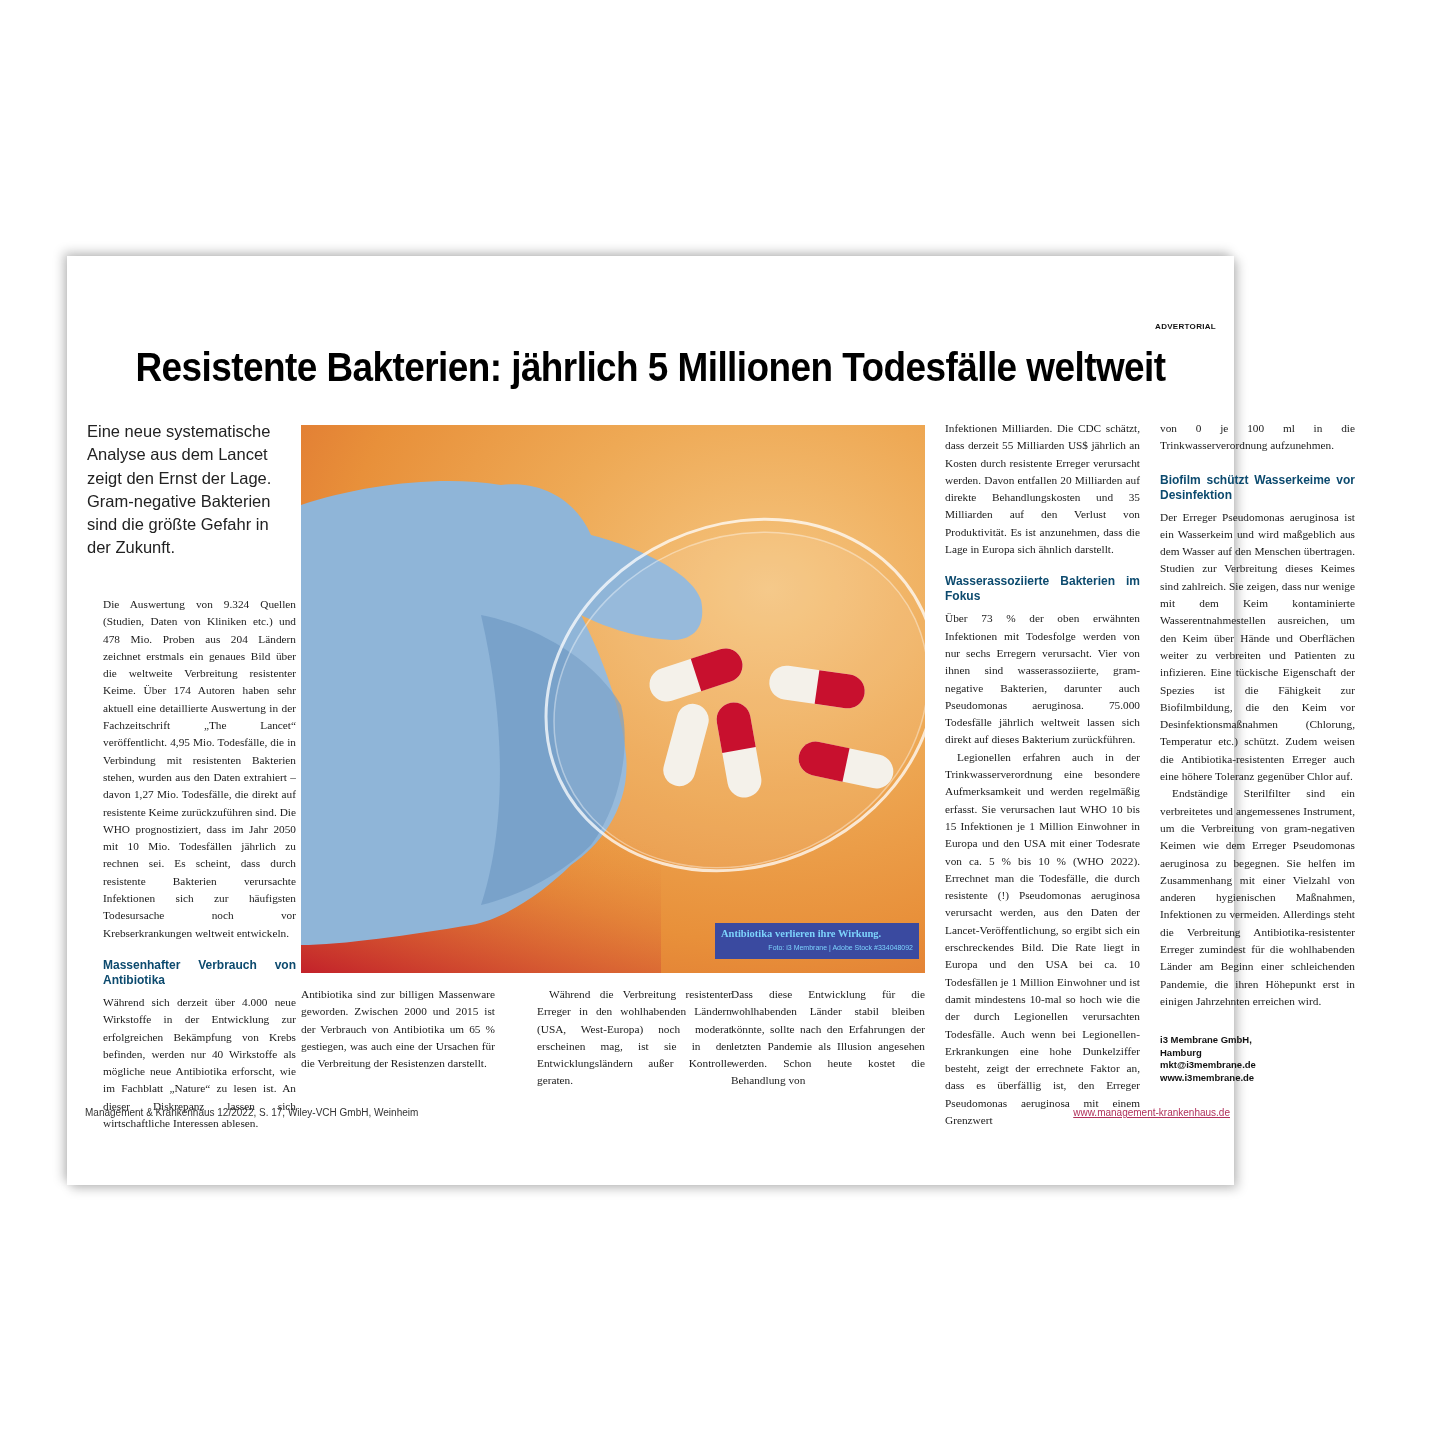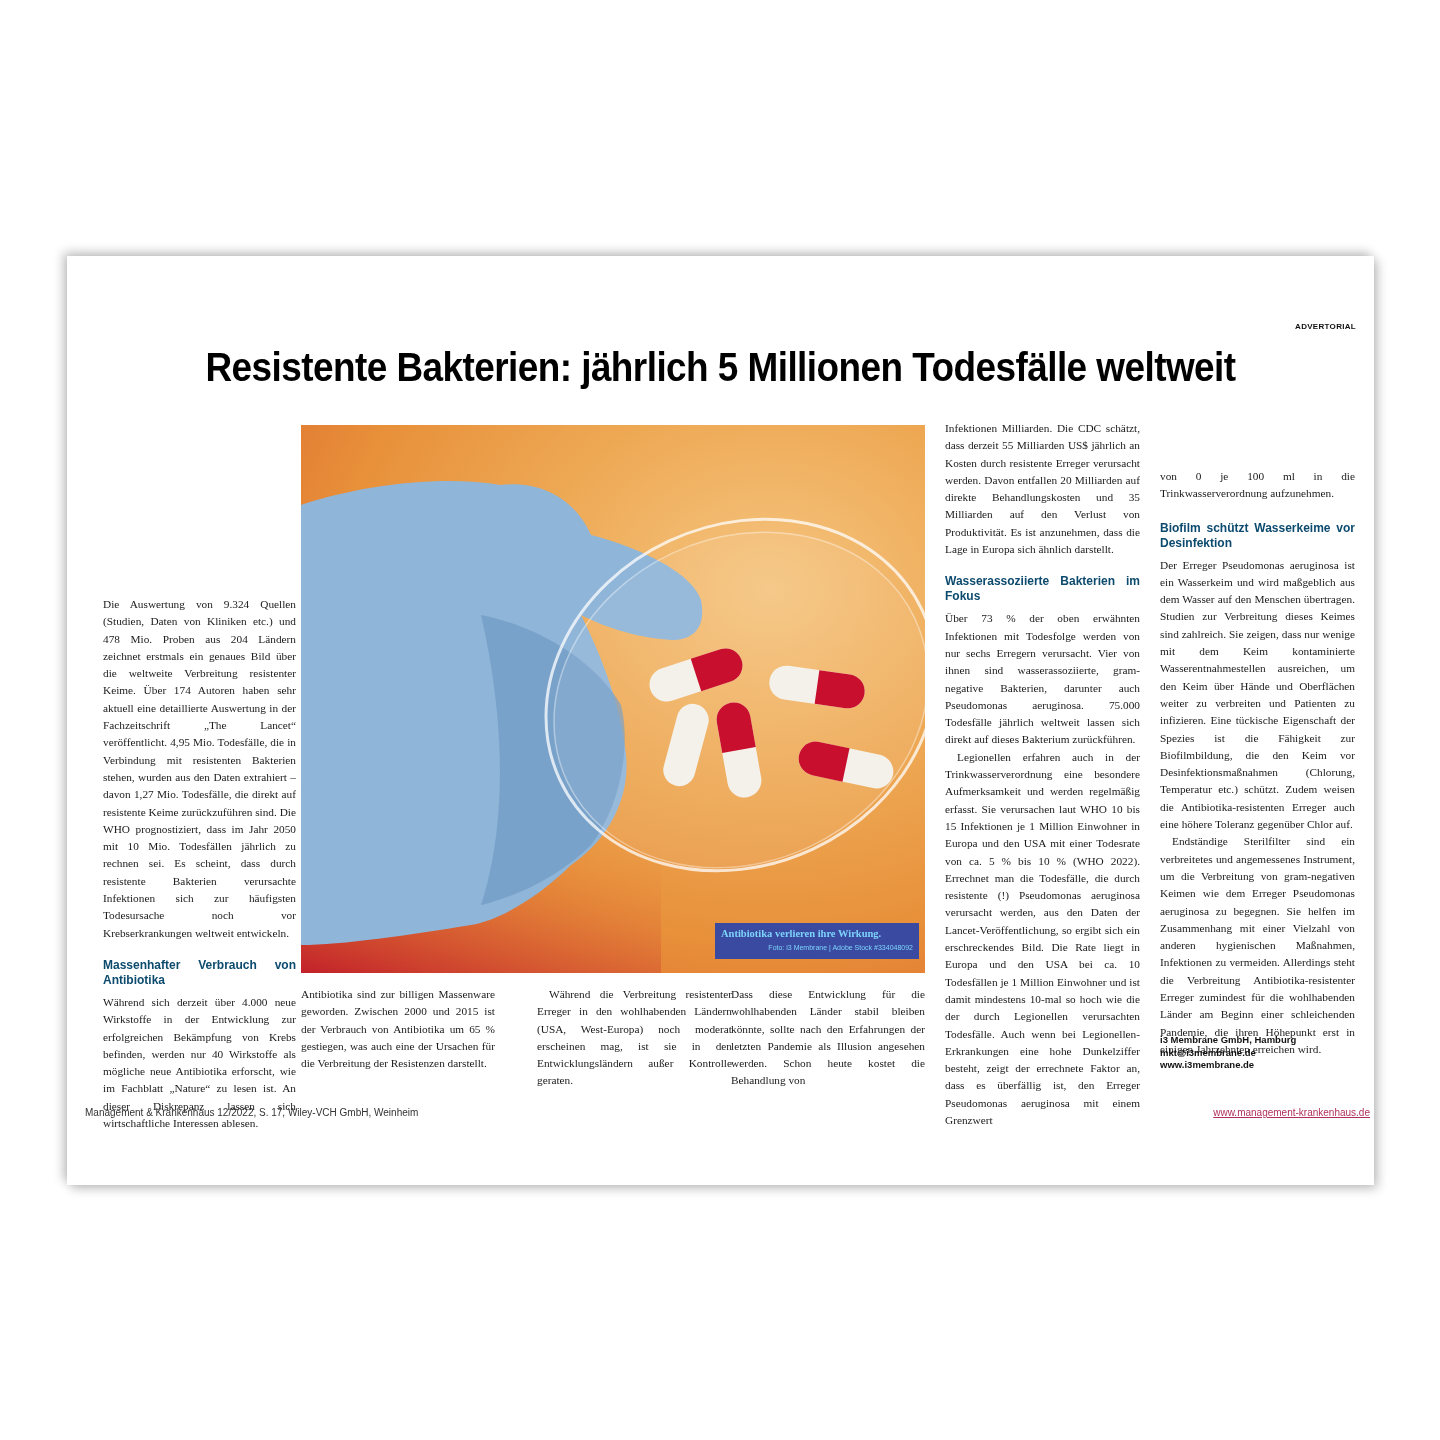--- a/index.html
+++ b/index.html
@@ -1,18 +1,18 @@
 <!DOCTYPE html>
 <html><head>
 <meta charset="utf-8">
 <style>
   html, body { margin:0; padding:0; background:#ffffff; }
   body { width:1440px; height:1440px; position:relative; overflow:hidden; }
   .page {
-    position:absolute; left:67px; top:256px; width:1307px; height:929px;
+    position:absolute; left:67px; top:256px; width:1167px; height:929px;
     background:#ffffff;
     box-shadow: -4px -4px 10px rgba(0,0,0,0.22), 4px 4px 10px rgba(0,0,0,0.22);
   }
   .tag {
     position:absolute; right:18px; top:66px;
     font-family:"Liberation Sans", sans-serif; font-size:8px; font-weight:bold; letter-spacing:0.3px; color:#111;
   }
   .headline {
     position:absolute; left:0; width:100%; top:88px; text-align:center;
     font-family:"Liberation Sans", sans-serif; font-weight:bold; font-size:41px; color:#000;
@@ -52,20 +52,21 @@
     font-family:"Liberation Sans", sans-serif; font-size:10px; color:#b0305a; text-decoration:underline;
   }
 </style>
 </head>
 <body>
 
 <div class="page">
   <div class="tag">ADVERTORIAL</div>
   <div class="headline">Resistente Bakterien: jährlich 5 Millionen Todesfälle weltweit</div>
 
+  <div class="lead">Eine neue systematische Analyse aus dem Lancet zeigt den Ernst der Lage. Gram-negative Bakterien sind die größte Gefahr in der Zukunft.</div>
 
   <div class="col" style="left:36px; top:340px; width:193px;">
     <p>Die Auswertung von 9.324 Quellen (Studien, Daten von Kliniken etc.) und 478 Mio. Proben aus 204 Ländern zeichnet erstmals ein genaues Bild über die weltweite Verbreitung resistenter Keime. Über 174 Autoren haben sehr aktuell eine detaillierte Auswertung in der Fachzeitschrift „The Lancet“ veröffentlicht. 4,95 Mio. Todesfälle, die in Verbindung mit resistenten Bakterien stehen, wurden aus den Daten extrahiert – davon 1,27 Mio. Todesfälle, die direkt auf resistente Keime zurückzuführen sind. Die WHO prognostiziert, dass im Jahr 2050 mit 10 Mio. Todesfällen jährlich zu rechnen sei. Es scheint, dass durch resistente Bakterien verursachte Infektionen sich zur häufigsten Todesursache noch vor Krebserkrankungen weltweit entwickeln.</p>
     <div class="subhead" style="margin-top:16px;">Massenhafter Verbrauch von Antibiotika</div>
     <p>Während sich derzeit über 4.000 neue Wirkstoffe in der Entwicklung zur erfolgreichen Bekämpfung von Krebs befinden, werden nur 40 Wirkstoffe als mögliche neue Antibiotika erforscht, wie im Fachblatt „Nature“ zu lesen ist. An dieser Diskrepanz lassen sich wirtschaftliche Interessen ablesen.</p>
   </div>
 
   <div class="photo">
     <svg width="624" height="548" viewBox="0 0 624 548">
       <defs>
@@ -117,21 +118,21 @@
     <p>Dass diese Entwicklung für die wohlhabenden Länder stabil bleiben könnte, sollte nach den Erfahrungen der letzten Pandemie als Illusion angesehen werden. Schon heute kostet die Behandlung von</p>
   </div>
 
   <div class="col" style="left:878px; top:164px; width:195px;">
     <p>Infektionen Milliarden. Die CDC schätzt, dass derzeit 55 Milliarden US$ jährlich an Kosten durch resistente Erreger verursacht werden. Davon entfallen 20 Milliarden auf direkte Behandlungskosten und 35 Milliarden auf den Verlust von Produktivität. Es ist anzunehmen, dass die Lage in Europa sich ähnlich darstellt.</p>
     <div class="subhead" style="margin-top:16px;">Wasserassoziierte Bakterien im Fokus</div>
     <p>Über 73 % der oben erwähnten Infektionen mit Todesfolge werden von nur sechs Erregern verursacht. Vier von ihnen sind wasserassoziierte, gram-negative Bakterien, darunter auch Pseudomonas aeruginosa. 75.000 Todesfälle jährlich weltweit lassen sich direkt auf dieses Bakterium zurückführen.</p>
     <p class="indent">Legionellen erfahren auch in der Trinkwasserverordnung eine besondere Aufmerksamkeit und werden regelmäßig erfasst. Sie verursachen laut WHO 10 bis 15 Infektionen je 1 Million Einwohner in Europa und den USA mit einer Todesrate von ca. 5 % bis 10 % (WHO 2022). Errechnet man die Todesfälle, die durch resistente (!) Pseudomonas aeruginosa verursacht werden, aus den Daten der Lancet-Veröffentlichung, so ergibt sich ein erschreckendes Bild. Die Rate liegt in Europa und den USA bei ca. 10 Todesfällen je 1 Million Einwohner und ist damit mindestens 10-mal so hoch wie die der durch Legionellen verursachten Todesfälle. Auch wenn bei Legionellen-Erkrankungen eine hohe Dunkelziffer besteht, zeigt der errechnete Faktor an, dass es überfällig ist, den Erreger Pseudomonas aeruginosa mit einem Grenzwert</p>
   </div>
 
-  <div class="col" style="left:1093px; top:164px; width:195px;margin-top:48px;">
+  <div class="col" style="left:1093px; top:164px; width:195px;">
     <p>von 0 je 100 ml in die Trinkwasserverordnung aufzunehmen.</p>
     <div class="subhead" style="margin-top:18px;">Biofilm schützt Wasserkeime vor Desinfektion</div>
     <p>Der Erreger Pseudomonas aeruginosa ist ein Wasserkeim und wird maßgeblich aus dem Wasser auf den Menschen übertragen. Studien zur Verbreitung dieses Keimes sind zahlreich. Sie zeigen, dass nur wenige mit dem Keim kontaminierte Wasserentnahmestellen ausreichen, um den Keim über Hände und Oberflächen weiter zu verbreiten und Patienten zu infizieren. Eine tückische Eigenschaft der Spezies ist die Fähigkeit zur Biofilmbildung, die den Keim vor Desinfektionsmaßnahmen (Chlorung, Temperatur etc.) schützt. Zudem weisen die Antibiotika-resistenten Erreger auch eine höhere Toleranz gegenüber Chlor auf.</p>
     <p class="indent">Endständige Sterilfilter sind ein verbreitetes und angemessenes Instrument, um die Verbreitung von gram-negativen Keimen wie dem Erreger Pseudomonas aeruginosa zu begegnen. Sie helfen im Zusammenhang mit einer Vielzahl von anderen hygienischen Maßnahmen, Infektionen zu vermeiden. Allerdings steht die Verbreitung Antibiotika-resistenter Erreger zumindest für die wohlhabenden Länder am Beginn einer schleichenden Pandemie, die ihren Höhepunkt erst in einigen Jahrzehnten erreichen wird.</p>
   </div>
 
   <div class="contact">
     <div>i3 Membrane GmbH, Hamburg</div>
     <div>mkt@i3membrane.de</div>
     <div>www.i3membrane.de</div>

